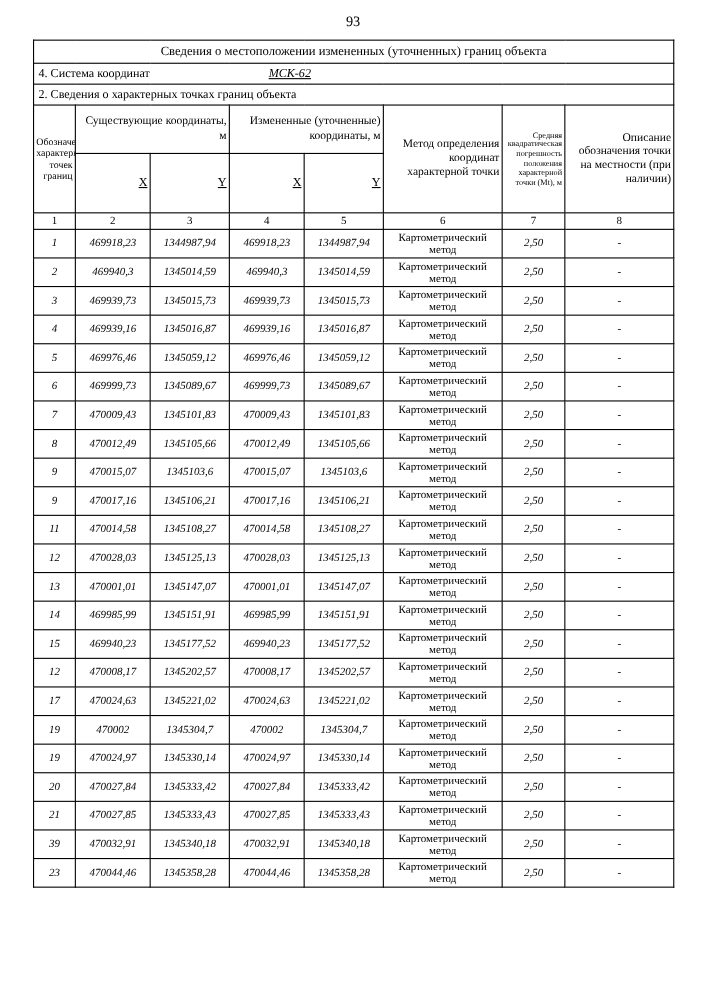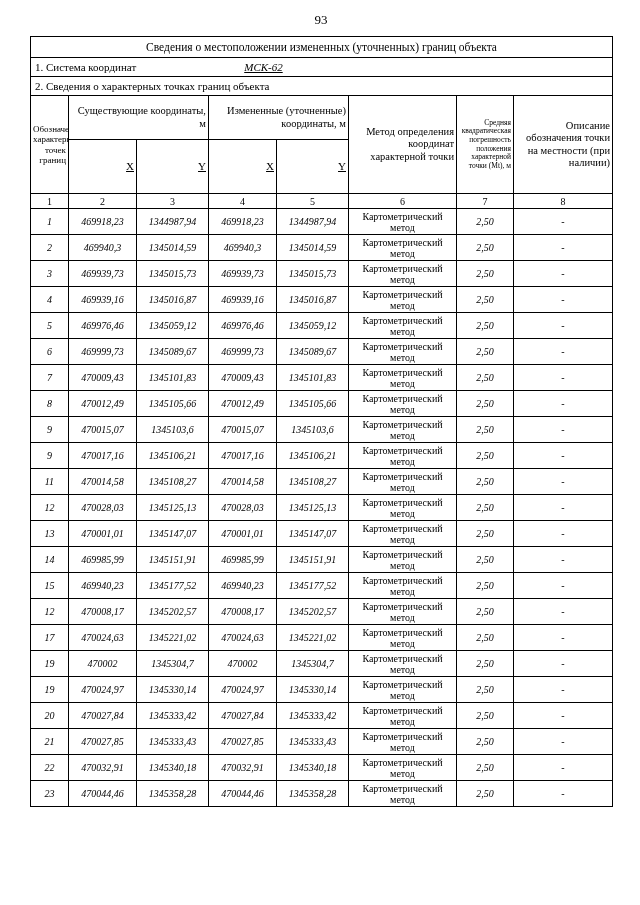--- a/index.html
+++ b/index.html
@@ -100,21 +100,21 @@
       <col style="width:108px">
       <col style="width:57px">
       <col style="width:99px">
     </colgroup>
     <thead>
       <tr>
         <td class="tbl-title" colspan="8">Сведения о местоположении измененных (уточненных) границ объекта</td>
       </tr>
       <tr>
         <td class="meta-row" colspan="8">
-          <span>1. Система координат</span><span class="coord-sys-value">МСК-62</span>
+          <span>4. Система координат</span><span class="coord-sys-value">МСК-62</span>
         </td>
       </tr>
       <tr>
         <td class="meta-row" colspan="8">2. Сведения о характерных точках границ объекта</td>
       </tr>
       <tr>
         <th class="hdr hdr-point hdr-coords" rowspan="2">Обозначение характерных точек границ</th>
         <th class="hdr hdr-coords" colspan="2">Существующие координаты, м</th>
         <th class="hdr hdr-coords" colspan="2">Измененные (уточненные) координаты, м</th>
         <th class="hdr" rowspan="2">Метод определения координат характерной точки</th>
@@ -364,21 +364,21 @@
     <td class="c-val">470027,85</td>
     <td class="c-val">1345333,43</td>
     <td class="c-val">470027,85</td>
     <td class="c-val">1345333,43</td>
     <td class="c-method">Картометрический метод</td>
     <td class="c-acc">2,50</td>
     <td class="c-desc">-</td>
   </tr>
 
   <tr>
-    <td class="c-num">22</td>
+    <td class="c-num">39</td>
     <td class="c-val">470032,91</td>
     <td class="c-val">1345340,18</td>
     <td class="c-val">470032,91</td>
     <td class="c-val">1345340,18</td>
     <td class="c-method">Картометрический метод</td>
     <td class="c-acc">2,50</td>
     <td class="c-desc">-</td>
   </tr>
 
   <tr>

